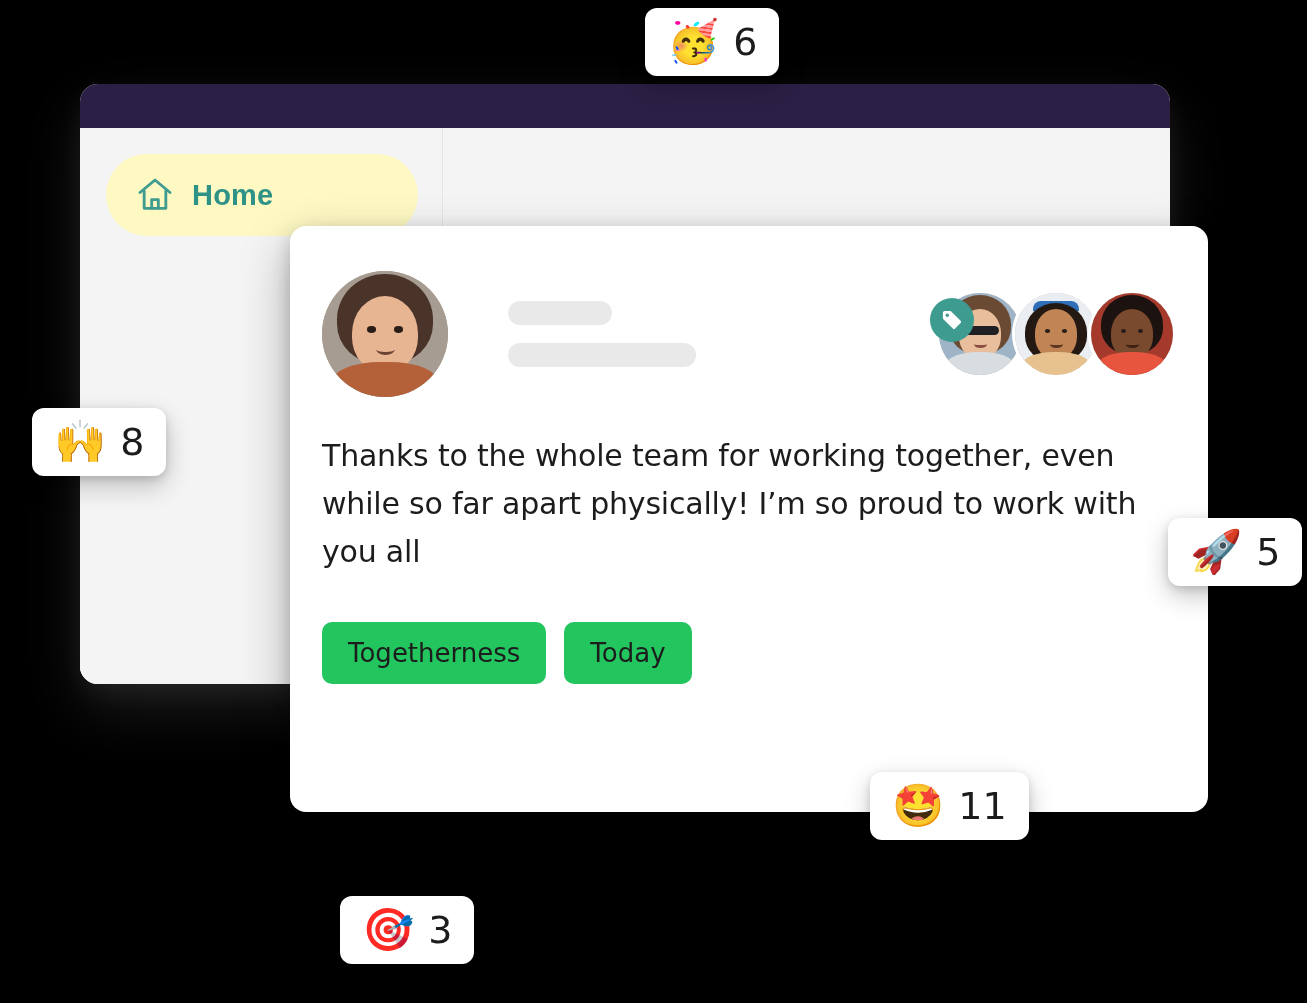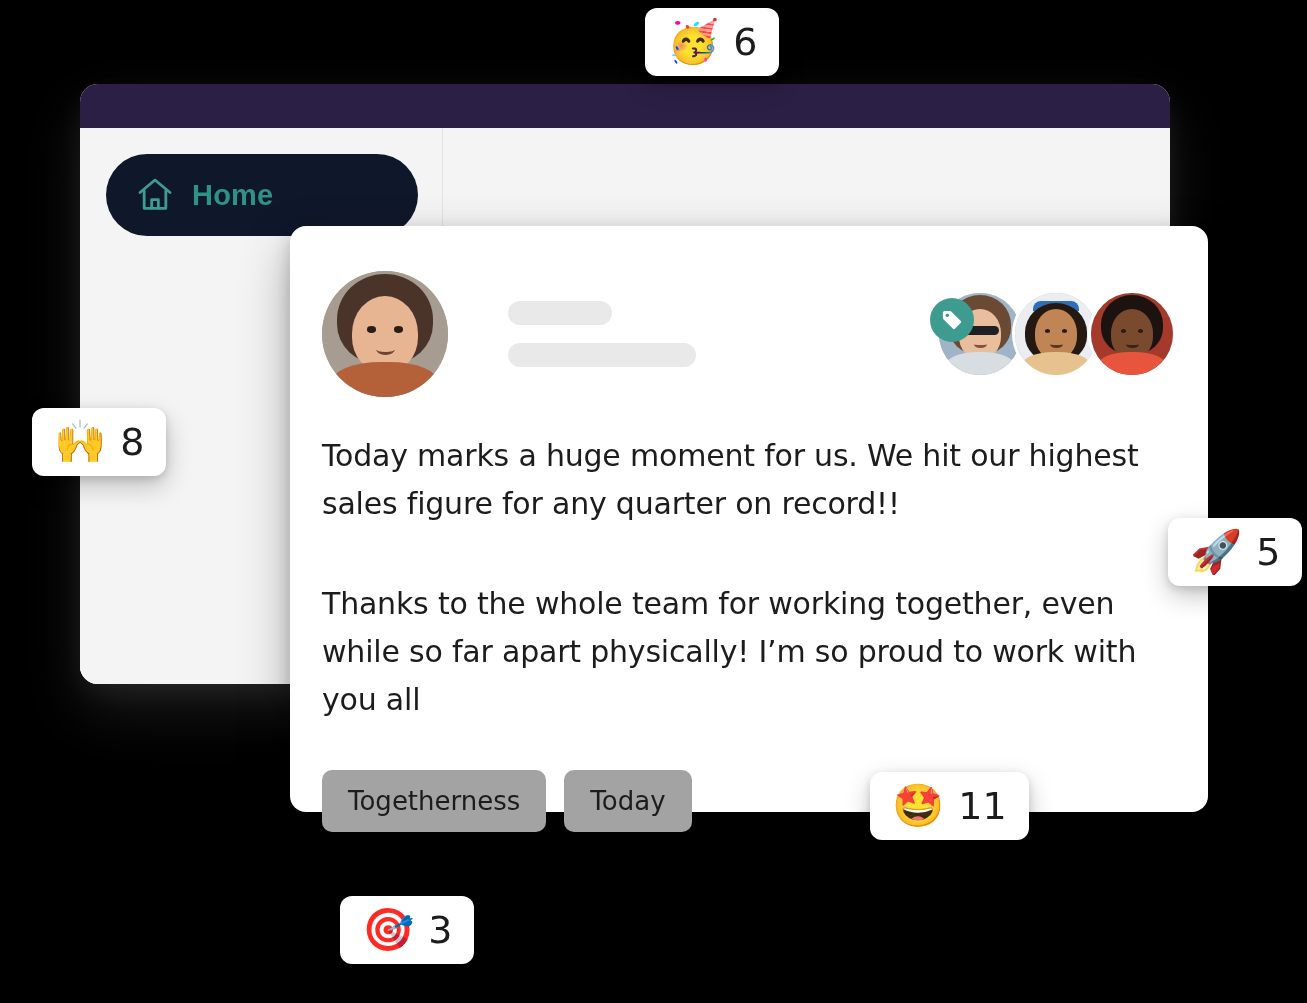--- a/index.html
+++ b/index.html
@@ -60,21 +60,21 @@
     gap: 22px;
     margin-left: 26px;
     width: 312px;
     height: 82px;
     border-radius: 41px;
     padding-left: 28px;
     background: transparent;
     cursor: pointer;
   }
   .nav-item.active {
-    background: #0f172a;
+    background: #fef9c3;
     gap: 16px;
   }
   .nav-item .nav-icon {
     width: 42px;
     height: 42px;
     display: flex;
     align-items: center;
     justify-content: center;
     flex: 0 0 42px;
   }
@@ -174,21 +174,21 @@
     letter-spacing: -0.2px;
   }
   .post-body p + p { margin-top: 52px; }
 
   .value-tags {
     margin-top: 46px;
     display: flex;
     gap: 18px;
   }
   .value-tag {
-    background: #a3a3a3;
+    background: #22c55e;
     border-radius: 10px;
     padding: 16px 26px;
     font-size: 26px;
     color: #1C1C1C;
     font-family: "DejaVu Sans", "Liberation Sans", sans-serif;
     cursor: pointer;
   }
 
   
   .reaction-chip {
@@ -347,21 +347,20 @@
             <span class="f-eye l"></span>
               <span class="f-eye r"></span>
             <span class="f-smile" style="border-bottom-color:#3C2114"></span>
             <span class="f-body" style="background:#E8553F"></span>
           </span>
         </div>
       </div>
     </header>
 
     <div class="post-body">
-      <p>Today marks a huge moment for us. We hit our highest sales figure for any quarter on record!!</p>
       <p>Thanks to the whole team for working together, even while so far apart physically! I’m so proud to work with you all</p>
     </div>
 
     <div class="value-tags">
       <span class="value-tag">Togetherness</span>
       <span class="value-tag">Today</span>
     </div>
   </article>
 
   <div class="reaction-chip chip-party">

